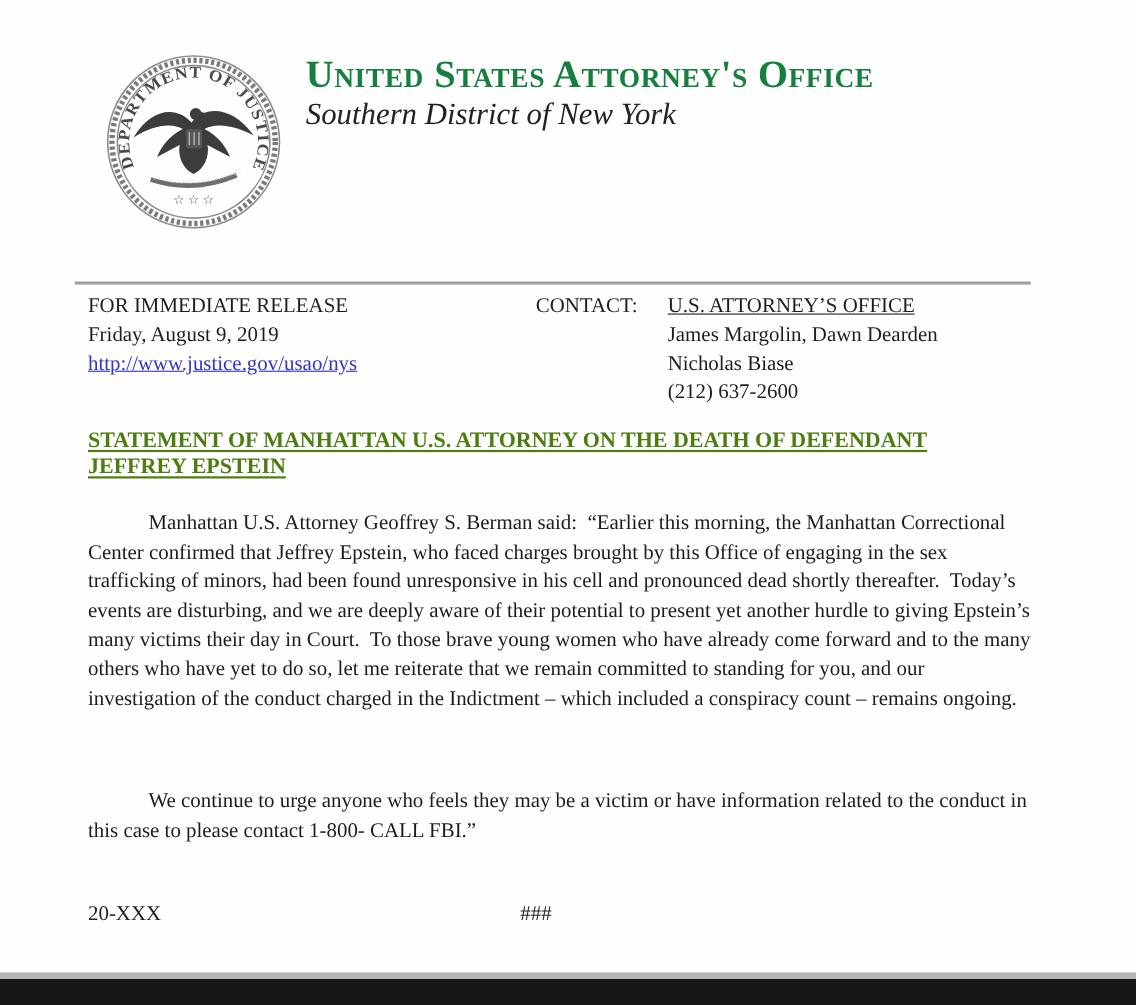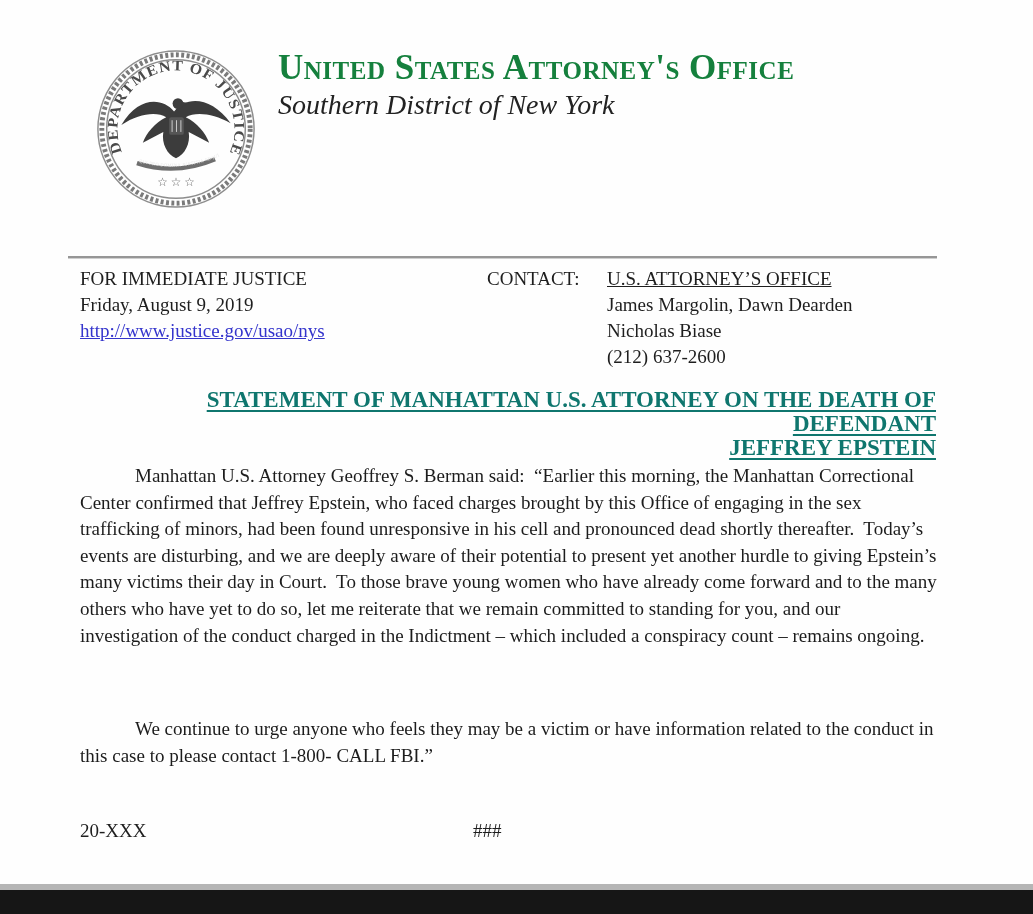--- a/index.html
+++ b/index.html
@@ -89,25 +89,25 @@
     line-height: 26px;
   }
   .contact-office { text-decoration: underline; }
 
   
   .statement-title {
     position: absolute;
     left: 80px;
     top: 388px;
     width: 856px;
-    text-align: right;
+    text-align: left;
     font-weight: bold;
-    font-size: 23px;
+    font-size: 20px;
     line-height: 24px;
-    color: #0f766e;
+    color: #4d7c0f;
   }
   .statement-title .u {
     text-decoration: underline;
     text-underline-offset: 3px;
   }
 
   
   .para {
     position: absolute;
     left: 80px;
@@ -190,21 +190,21 @@
   </div>
 
   <div class="header-text">
     <div class="office-name">United States Attorney's Office</div>
     <div class="district-name">Southern District of New York</div>
   </div>
 
   <div class="section-divider"></div>
 
   <div class="release-left">
-    <div>FOR IMMEDIATE JUSTICE</div>
+    <div>FOR IMMEDIATE RELEASE</div>
     <div>Friday, August 9, 2019</div>
     <div class="release-url"><a>http://www.justice.gov/usao/nys</a></div>
   </div>
 
   <div class="contact-label">CONTACT:</div>
 
   <div class="contact-info">
     <div class="contact-office">U.S. ATTORNEY’S OFFICE</div>
     <div>James Margolin, Dawn Dearden</div>
     <div>Nicholas Biase</div>

